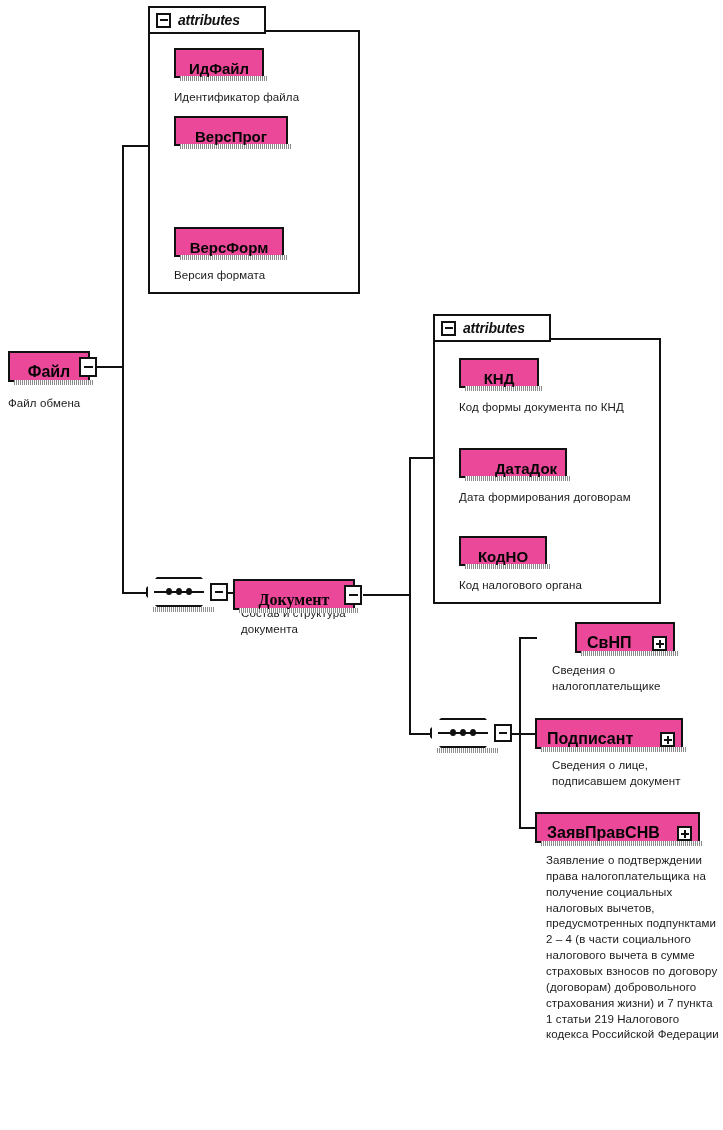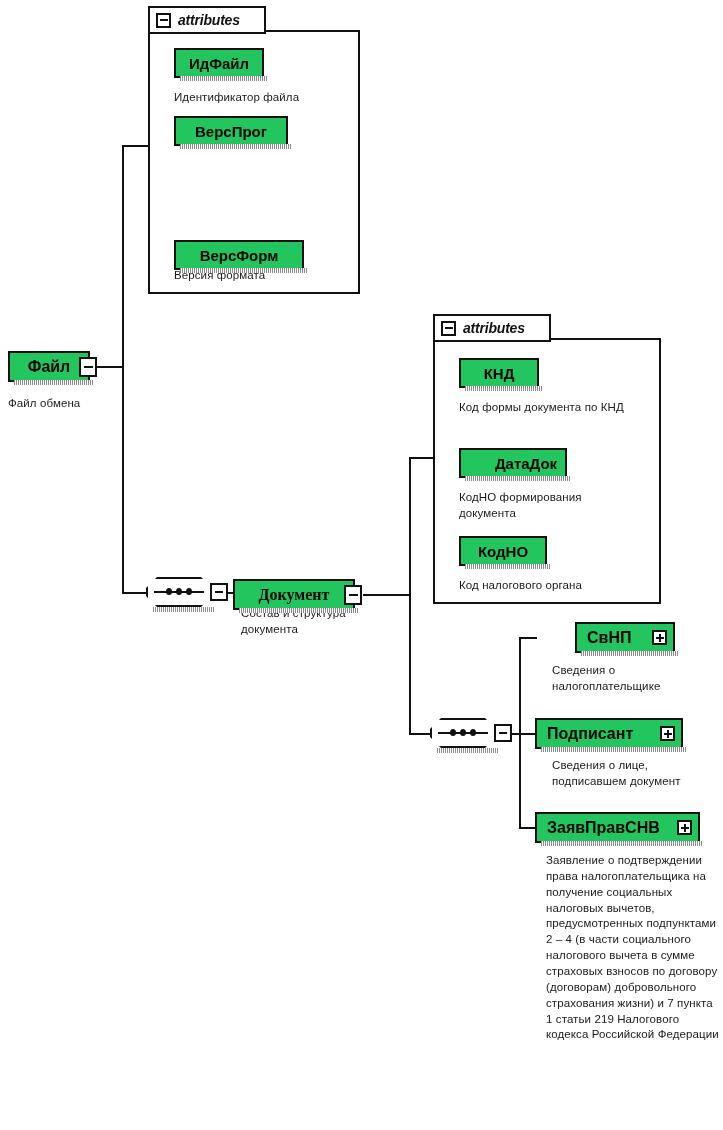--- a/index.html
+++ b/index.html
@@ -82,24 +82,24 @@
     top: 1.5px;
     width: 2px;
     height: 8px;
     background: #111111;
   }
 
   
   .node {
     position: absolute;
     border: 2px solid #111111;
-    background: #22c55e;
+    background: #ec4899;
     box-sizing: border-box;
     display: flex;
-    align-items: center;
+    align-items: flex-end;
     z-index: 4;
   }
   .node::after {
     
     content: "";
     position: absolute;
     left: 4px;
     right: -5px;
     top: 100%;
     height: 5px;
@@ -247,21 +247,21 @@
 
     <div class="node attr-node" style="left:26px; top:42px; width:90px;">
       <span class="node-label">ИдФайл</span>
     </div>
     <div class="caption" style="left:26px; top:84px; width:178px;">Идентификатор файла</div>
 
     <div class="node attr-node" style="left:26px; top:110px; width:114px;">
       <span class="node-label">ВерсПрог</span>
     </div>
 
-    <div class="node attr-node" style="left:26px; top:234px; width:130px;">
+    <div class="node attr-node" style="left:26px; top:221px; width:110px;">
       <span class="node-label">ВерсФорм</span>
     </div>
     <div class="caption" style="left:26px; top:262px; width:178px;">Версия формата</div>
   </div>
 
   <div class="node elem-node-out" style="left:8px; top:351px; width:82px;">
     <span class="node-label">Файл</span>
     <span class="expander"></span>
   </div>
   <div class="caption" style="left:8px; top:396px; width:140px;">Файл обмена</div>
@@ -299,21 +299,21 @@
     <div class="attr-body" style="width:228px; height:266px;"></div>
 
     <div class="node attr-node" style="left:26px; top:44px; width:80px;">
       <span class="node-label">КНД</span>
     </div>
     <div class="caption" style="left:26px; top:86px; width:186px;">Код формы документа по КНД</div>
 
     <div class="node attr-node" style="left:26px; top:134px; width:108px;padding-left:36px;">
       <span class="node-label">ДатаДок</span>
     </div>
-    <div class="caption" style="left:26px; top:176px; width:178px;">КодНО формирования документа</div>
+    <div class="caption" style="left:26px; top:176px; width:178px;">Дата формирования договорам</div>
 
     <div class="node attr-node" style="left:26px; top:222px; width:88px;">
       <span class="node-label">КодНО</span>
     </div>
     <div class="caption" style="left:26px; top:264px; width:200px;">Код налогового органа</div>
   </div>
 
   <div class="seq" style="left:430px; top:718px;">
     <div class="seq-shadow"></div>
     <div class="seq-shape"></div>

